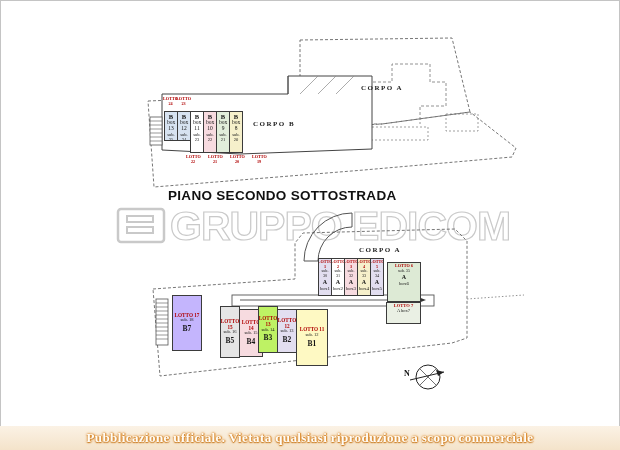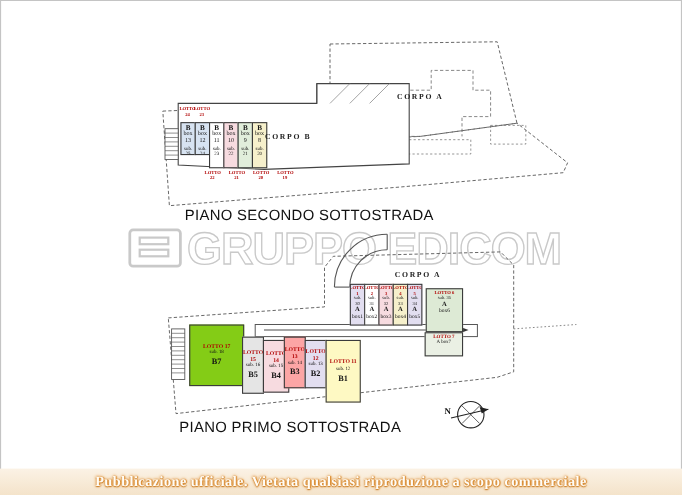--- a/index.html
+++ b/index.html
@@ -21,21 +21,21 @@
   .acell .bx{font-size:5px;}
   .blot{justify-content:center;}
   .blot .lotto{font-size:5.2px;}
   .blot .sub{font-size:4.5px;}
   .blot .name{font-size:7.5px;font-weight:bold;margin-top:2px;}
   .l7{padding-top:1px;font-size:4.5px;}
   .tag{position:absolute;color:#b00000;font-weight:bold;font-size:4.2px;line-height:1.15;
        text-align:center;font-family:"Liberation Serif",serif;}
   .corpo{position:absolute;font-family:"Liberation Serif",serif;font-weight:bold;font-size:7px;
          letter-spacing:1.5px;color:#222;text-align:center;}
-  .plan-title{position:absolute;font-weight:normal;font-size:13.5px;color:#111;letter-spacing:.3px;
+  .plan-title{position:absolute;font-weight:bold;font-size:13.5px;color:#111;letter-spacing:.3px;
          font-family:"Liberation Sans",sans-serif;}
   .nlab{position:absolute;left:404px;top:369px;font:bold 8px "Liberation Serif",serif;color:#111;}
   .banner{position:absolute;left:0;top:426px;width:620px;height:24px;
           background:linear-gradient(180deg,#fbf2e5 0%,#f4e3ca 100%);
           display:flex;align-items:center;justify-content:center;}
   .banner span{font-weight:bold;font-size:13px;letter-spacing:.4px;color:#fffdf8;
           font-family:Liberation Serif, serif;
           text-shadow:0 0 2px #dd8f35,0 0 3px #dd8f35,0 1px 1px #c07a28,1px 0 1px #dd8f35;}
 </style>
 </head>
@@ -145,21 +145,21 @@
     <span class="bx">box 8</span>
     <span class="sub">sub. 20</span>
   </div>
 
   <div class="tag" style="left:186px;top:155px;width:14px">LOTTO 22</div>
   <div class="tag" style="left:208px;top:155px;width:14px">LOTTO 21</div>
   <div class="tag" style="left:230px;top:155px;width:14px">LOTTO 20</div>
   <div class="tag" style="left:252px;top:155px;width:14px">LOTTO 19</div>
 
   <div class="corpo" style="left:352px;top:84px;width:60px">CORPO A</div>
-  <div class="corpo" style="left:232px;top:120px;width:60px">CORPO B</div>
+  <div class="corpo" style="left:244px;top:120px;width:60px">CORPO B</div>
   <div class="plan-title" style="left:168px;top:188px">PIANO SECONDO SOTTOSTRADA</div>
 
   <div class="corpo" style="left:350px;top:246px;width:60px">CORPO A</div>
 
   <div class="cell acell" style="left:318px;top:258px;width:14px;height:38px;background:#e2def0">
     <span class="lotto">LOTTO 1</span>
     <span class="sub">sub. 30</span>
     <span class="ltr">A</span>
     <span class="bx">box1</span>
   </div>
@@ -192,51 +192,50 @@
     <span class="lotto">LOTTO 6</span>
     <span class="sub">sub. 35</span>
     <span class="ltr">A</span>
     <span class="bx">box6</span>
   </div>
   <div class="cell l7" style="left:386px;top:302px;width:35px;height:22px;background:#eaf0e4">
     <span class="lotto">LOTTO 7</span>
     <span class="bx">A box7</span>
   </div>
 
-  <div class="cell blot" style="left:172px;top:295px;width:50px;height:56px;background:#84cc16">
+  <div class="cell blot" style="left:172px;top:295px;width:30px;height:56px;background:#c4b5fd">
     <span class="lotto">LOTTO 17</span>
     <span class="sub">sub. 18</span>
     <span class="name">B7</span>
   </div>
   <div class="cell blot" style="left:220px;top:306px;width:20px;height:52px;background:#e5e5e5">
     <span class="lotto">LOTTO 15</span>
     <span class="sub">sub. 16</span>
     <span class="name">B5</span>
   </div>
   <div class="cell blot" style="left:239px;top:309px;width:24px;height:48px;background:#f7dbe0">
     <span class="lotto">LOTTO 14</span>
     <span class="sub">sub. 15</span>
     <span class="name">B4</span>
   </div>
-  <div class="cell blot" style="left:258px;top:306px;width:20px;height:47px;background:#fca5a5">
+  <div class="cell blot" style="left:258px;top:306px;width:20px;height:47px;background:#bef264">
     <span class="lotto">LOTTO 13</span>
     <span class="sub">sub. 14</span>
     <span class="name">B3</span>
   </div>
   <div class="cell blot" style="left:277px;top:309px;width:20px;height:44px;background:#e2def0">
     <span class="lotto">LOTTO 12</span>
     <span class="sub">sub. 13</span>
     <span class="name">B2</span>
   </div>
   <div class="cell blot" style="left:296px;top:309px;width:32px;height:57px;background:#fef9c3">
     <span class="lotto">LOTTO 11</span>
     <span class="sub">sub. 12</span>
     <span class="name">B1</span>
   </div>
 
   <div class="nlab">N</div>
-  <div class="plan-title" style="left:163px;top:381px">PIANO PRIMO SOTTOSTRADA</div>
 
   <div class="banner">
     <span>Pubblicazione ufficiale. Vietata qualsiasi riproduzione a scopo commerciale</span>
   </div>
 
 </div>
 
 </body></html>

